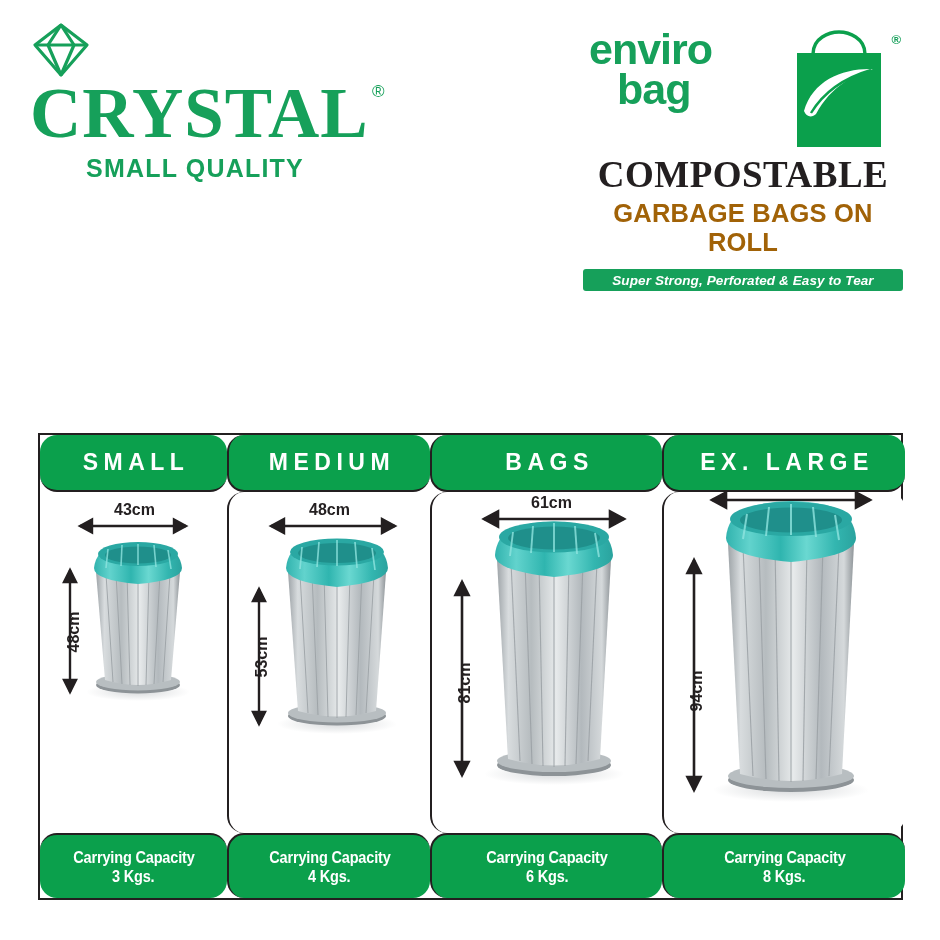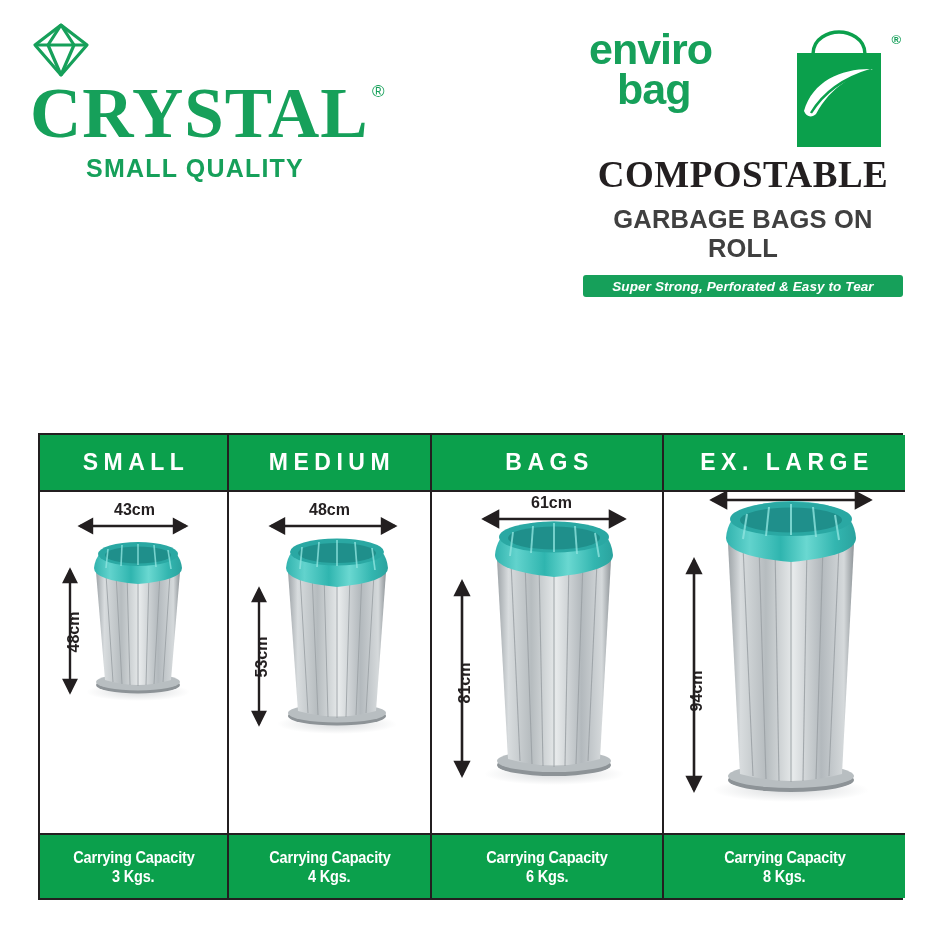--- a/index.html
+++ b/index.html
@@ -89,23 +89,23 @@
     letter-spacing: 0.5px;
     color: #231f20;
     line-height: 1.02;
   }
   .bags-on-roll {
     text-align: center;
     font-family: "Liberation Sans", sans-serif;
     font-weight: bold;
     font-size: 25.5px;
     letter-spacing: 0.2px;
-    color: #404040;
+    color: #a16207;
     line-height: 1.15;
-    margin-top: 11px;
+    margin-top: 5px;
   }
   .tagline-banner {
     margin-top: 12px;
     height: 22px;
     background: #16A05A;
     border-radius: 3px 3px 3px 3px;
     display: flex;
     align-items: center;
     justify-content: center;
   }
@@ -123,21 +123,21 @@
     position: absolute;
     left: 38px; top: 433px;
     width: 865px; height: 467px;
     display: grid;
     grid-template-columns: 187px 203px 232px 243px;
     grid-template-rows: 57px auto 65px;
     border: 2px solid #231f20;
     background: #ffffff;
   }
 
-  .cell { position: relative; }
+  .cell { position: relative; border-radius: 17px; }
   .col-div { border-left: 2px solid #231f20; }
 
   
   .hdr {
     background: #0BA04C;
     border-bottom: 2px solid #231f20;
     display: flex; align-items: center; justify-content: center;
   }
   .hdr span {
     color: #ffffff;

